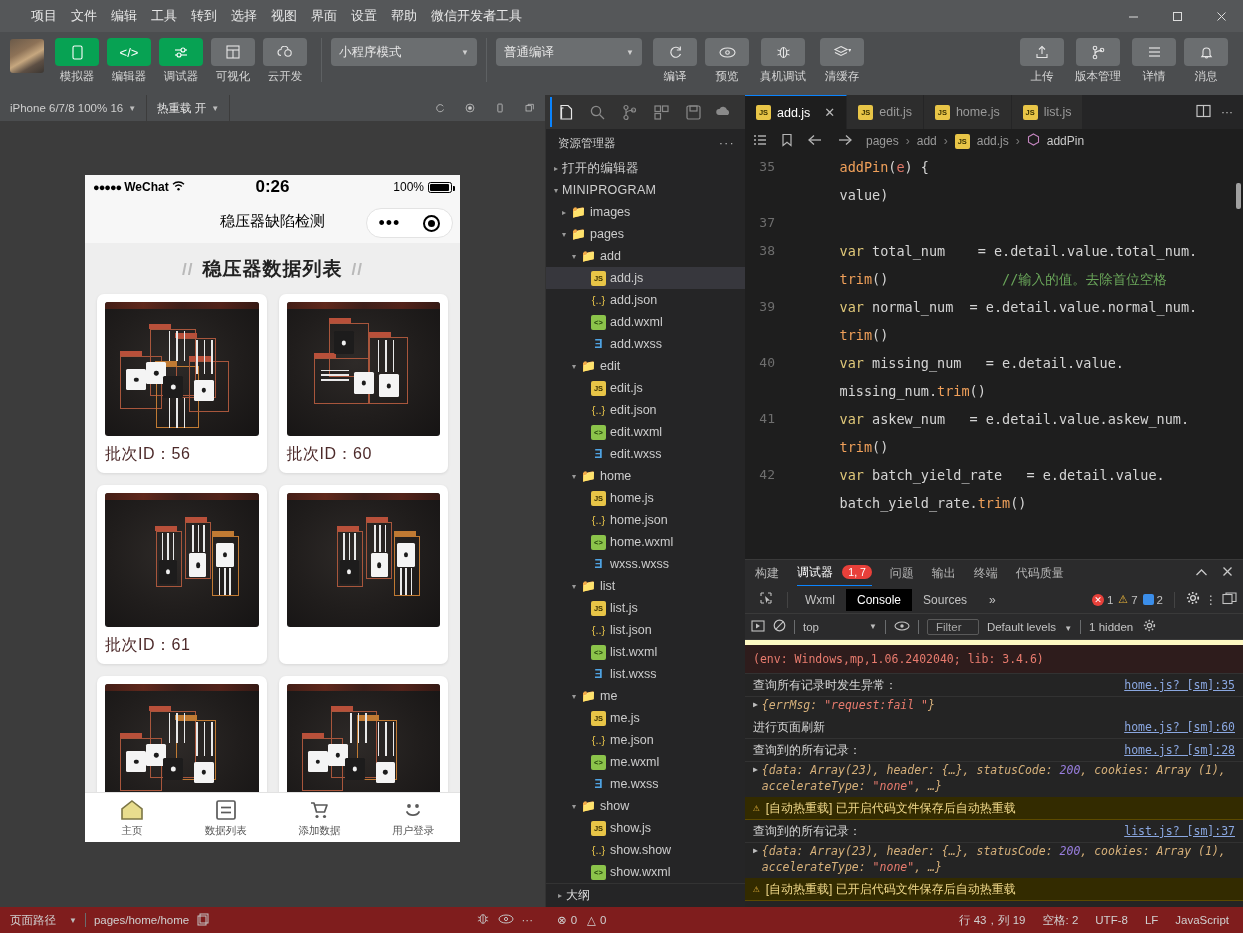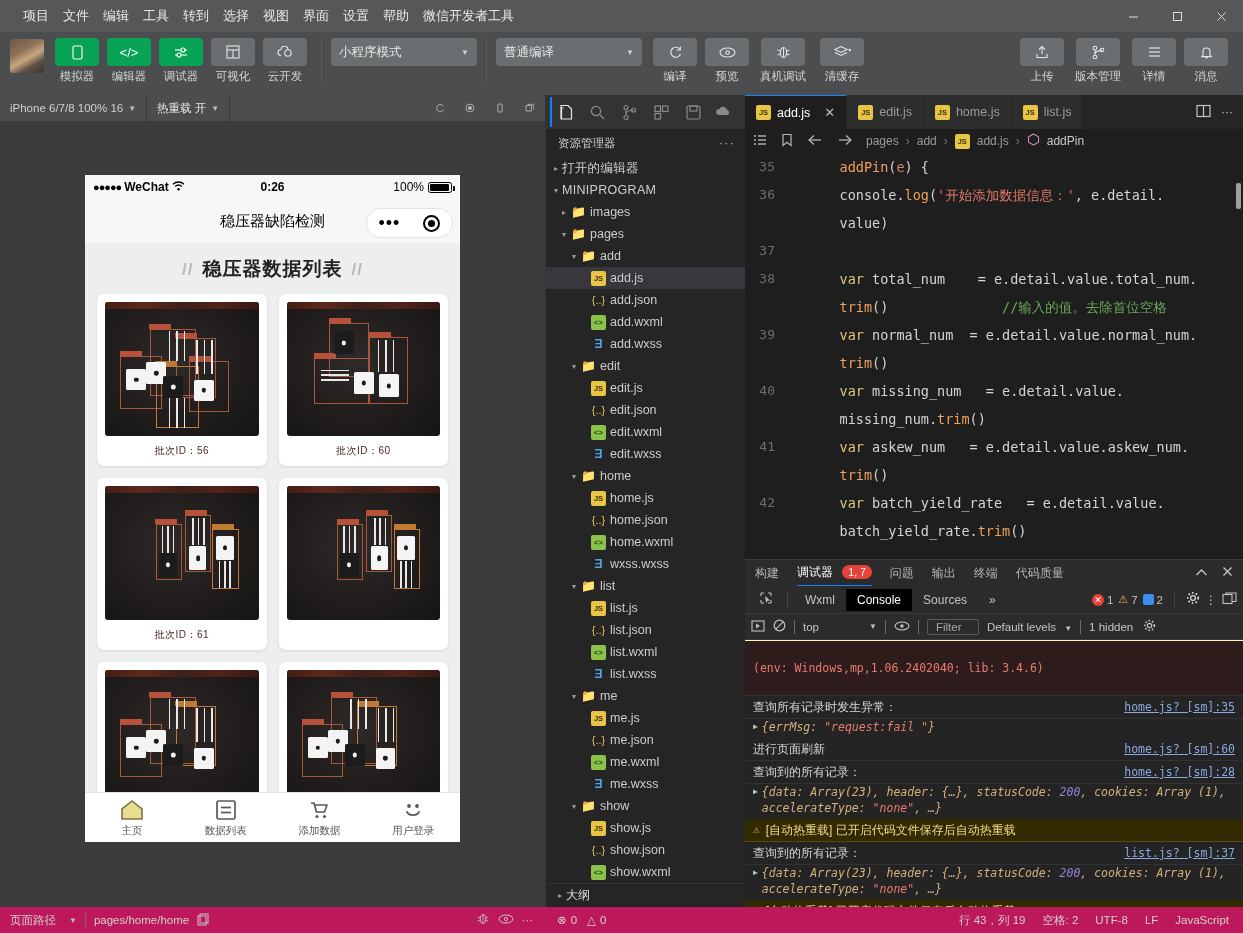--- a/index.html
+++ b/index.html
@@ -6,21 +6,21 @@
   html,body { width:1243px; height:933px; overflow:hidden; }
   body {
     font-family: "Liberation Sans", "DejaVu Sans", sans-serif;
     background:#3c3c3c; color:#ccc; font-size:12px;
     -webkit-font-smoothing:antialiased;
   }
   .app { width:1243px; height:933px; display:flex; flex-direction:column; position:relative; }
 
   
   .titlebar { height:32px; background:#555759; display:flex; align-items:center; flex:0 0 32px; }
-  .menu { display:flex; align-items:center; padding-left:16px; }
+  .menu { display:flex; align-items:center; padding-left:24px; }
   .menu-item { padding:4px 7px; color:#e8e8e8; font-size:13px; white-space:nowrap; cursor:default; }
   .title-text { margin-left:18px; color:#b9b9b9; font-size:12.5px; white-space:nowrap;}
   .title-text .dim { color:#9a9a9a; }
   .win-ctrl { margin-left:auto; display:flex; height:32px; }
   .win-btn { width:44px; height:32px; display:flex; align-items:center; justify-content:center; color:#ddd; }
 
   
   .toolbar { height:63px; background:#4b4d4f; display:flex; align-items:flex-start; padding:6px 10px 0 10px; flex:0 0 63px; position:relative;}
   .avatar { width:34px; height:34px; border-radius:3px; margin:1px 8px 0 0; overflow:hidden;
             background:linear-gradient(150deg,#6b5a49 0%,#8d7257 35%,#c6a77f 55%,#5d4f44 75%,#3b3632 100%); }
@@ -47,42 +47,42 @@
   .sim-bar .spacer { flex:1; }
   .sim-bar .ico { width:30px; justify-content:center; border-right:none; color:#c7c7c7;}
   .caret-sm { font-size:8px; margin-left:5px; color:#bdbdbd;}
   .sim-stage { flex:1; position:relative; }
   .phone { position:absolute; left:85px; top:54px; width:375px; height:667px; background:#fff; overflow:hidden;
            display:flex; flex-direction:column; }
   .ph-status { height:24px; background:#f7f7f7; display:flex; align-items:center; padding:0 8px; color:#000;
                font-size:12px; font-family:"Liberation Sans",sans-serif;}
   .ph-status .carrier { display:flex; align-items:center; gap:3px; font-weight:600;}
   .dots { letter-spacing:-1px; font-size:11px;}
-  .ph-status .time { position:absolute; left:0; right:0; text-align:center; font-weight:600; font-size:12px;}
+  .ph-status .time { position:absolute; left:0; right:0; text-align:center; font-weight:600; font-size:17px;}
   .ph-status .right { margin-left:auto; display:flex; align-items:center; gap:4px; z-index:2;}
   .battery { width:24px; height:11px; border:1.3px solid #000; border-radius:2.5px; position:relative; }
   .battery::after{content:"";position:absolute;right:-3.5px;top:3px;width:2px;height:5px;background:#000;border-radius:0 1px 1px 0;}
   .battery i { position:absolute; left:1px; top:1px; bottom:1px; width:19px; background:#000; border-radius:1px; display:block;}
   .ph-nav { height:44px; background:#f7f7f7; display:flex; align-items:center; justify-content:center; position:relative; color:#000;
             font-size:15px; }
   .capsule { position:absolute; right:7px; top:9px; width:87px; height:30px; border:1px solid #e3e3e3; border-radius:15px;
              background:#fff; display:flex; align-items:center; justify-content:space-around; }
   .capsule .more { font-size:18px; letter-spacing:1px; line-height:0; color:#000;}
   .capsule .tgt { width:17px; height:17px; border:2.2px solid #000; border-radius:50%; display:flex; align-items:center; justify-content:center;}
   .capsule .tgt i { width:7px; height:7px; background:#000; border-radius:50%; display:block;}
   .ph-body { flex:1; background:#eeeeee; overflow:hidden; position:relative; }
   .list-title { text-align:center; padding:13px 0 12px; font-size:19px; font-weight:bold; color:#222; letter-spacing:1px;}
   .list-title .slash { color:#b9b9b9; font-weight:bold; margin:0 9px; font-size:17px;}
   .cards { display:grid; grid-template-columns:1fr 1fr; gap:12px; padding:0 12px; }
   .card { background:#fff; border-radius:7px; padding:8px 8px 6px; box-shadow:0 1px 3px rgba(0,0,0,.10); }
   .card-img { width:100%; height:134px; border-radius:3px; position:relative; overflow:hidden;
               background:radial-gradient(ellipse at 45% 45%, #2e2a28 0%, #201d1c 55%, #161414 100%); }
   .card-img .tagline { position:absolute; top:0; left:0; right:0; height:7px;
               background:linear-gradient(90deg,#4a1f16,#6b2a1c,#43201a,#5c241a,#3a1a14); opacity:.85;}
-  .card-label { text-align:center; font-size:10px; color:#4d2a2a; padding:8px 0 2px; letter-spacing:.5px;}
+  .card-label { font-size:16px; color:#4d2a2a; padding:8px 0 2px; letter-spacing:.5px;}
   .bbox { position:absolute; border:1.2px solid #a8563c; }
   .bbox::before { content:""; position:absolute; left:-1.2px; top:-6px; height:5px; width:22px; background:#b8503a; }
   .bboxo { position:absolute; border:1.2px solid #c07a33; }
   .bboxo::before { content:""; position:absolute; left:-1.2px; top:-6px; height:5px; width:22px; background:#c07a33; }
   .chip { position:absolute; background:#f4f4f4; border-radius:1.5px; }
   .chip i { position:absolute; left:50%; top:50%; width:22%; height:22%; transform:translate(-50%,-50%);
             background:#1b1b1b; border-radius:50%; }
   .chip.dark { background:#1d1c1c; }
   .legs { position:absolute; }
   .legs span { position:absolute; width:1.6px; background:#e9e9e9; top:0; bottom:0;}
@@ -152,32 +152,32 @@
   .dev-tabs .sep { width:1px; height:16px; background:#444; margin:0 6px;}
   .dev-tabs .cnt { margin-left:auto; display:flex; align-items:center; gap:5px;}
   .pill { display:inline-flex; align-items:center; gap:3px; font-size:11.5px;}
   .err-dot { width:12px;height:12px;border-radius:50%;background:#e8403a;color:#fff;font-size:9px;display:flex;align-items:center;justify-content:center;}
   .warn-tri { color:#e8b339; font-size:11px;}
   .info-sq { width:11px;height:11px;background:#3b8eea;border-radius:2px;}
   .filterbar { height:26px; background:#2b2b2c; display:flex; align-items:center; gap:8px; padding:0 6px; font-size:11.5px; color:#c3c3c3; border-bottom:1px solid #3a3a3a;}
   .filterbox { border:1px solid #5a5a5a; border-radius:2px; padding:1px 8px; color:#a7a7a7; min-width:52px;}
   .console { flex:1; overflow:hidden; background:#242424; font-family:"DejaVu Sans Mono","Liberation Mono",monospace; font-size:11.5px;}
   .crow { border-bottom:1px solid #323232; padding:3px 8px; display:flex; color:#d6d6d6; line-height:16px; position:relative;}
-  .crow.envline { background:#2e1c1c; border-top:1px solid #fef9c3; color:#e87b6e; padding:19px 8px;}
+  .crow.envline { background:#2e1c1c; border-top:5px solid #fef9c3; color:#e87b6e; padding:6px 8px;}
   .crow.warn { background:#332b00; border-bottom:1px solid #5c4a00; color:#f0d88a; }
   .crow .msg { flex:1; font-family:"Liberation Sans",sans-serif; font-size:12px; }
   .crow .msg.mono { font-family:"DejaVu Sans Mono",monospace; font-style:italic; font-size:11.5px; color:#d6b07a;}
   .src { color:#8aa7e0; text-decoration:underline; font-size:11.5px; white-space:nowrap; margin-left:10px;}
   .tri { color:#bdbdbd; font-size:8px; margin-right:4px;}
   .vnum { color:#9a7fe0; }
   .vstr { color:#e87b6e; }
   .prompt { padding:4px 10px; color:#5b9bd5;}
 
   
-  .statusbar { height:26px; flex:0 0 26px; background:#be185d; display:flex; align-items:center; font-size:11.5px; color:#d0d0d0;}
+  .statusbar { height:26px; flex:0 0 26px; background:#7f1d1d; display:flex; align-items:center; font-size:11.5px; color:#d0d0d0;}
   .sb-left { display:flex; align-items:center; gap:8px; padding-left:10px; width:545px; flex:0 0 545px;}
   .sb-mid { width:200px; flex:0 0 200px; display:flex; align-items:center; gap:10px; padding-left:12px;}
   .sb-right { flex:1; display:flex; align-items:center; justify-content:flex-end; gap:17px; padding-right:14px;}
   .sb-left .grow { flex:1; }
   .sb-ico { color:#c6c6c6; }
   .vsep { width:1px; height:14px; background:#6a6c6e; }
 </style>
 </head>
 <body>
 
@@ -979,21 +979,21 @@
               <span class="ficon fi-js">JS</span>
             </span>
             <span class="nm">show.js</span>
           </div>
           <div class="trow">
             <span style="width:32px;flex:0 0 32px"></span>
             <span class="arrow"></span>
             <span class="fico">
               <span class="fi-json">{..}</span>
             </span>
-            <span class="nm">show.json</span>
+            <span class="nm">show.show</span>
           </div>
           <div class="trow">
             <span style="width:32px;flex:0 0 32px"></span>
             <span class="arrow"></span>
             <span class="fico">
               <span class="ficon fi-wxml">&lt;&gt;</span>
             </span>
             <span class="nm">show.wxml</span>
           </div>
         </div>
@@ -1081,24 +1081,20 @@
         <span style="color:#c9c9c9">addPin</span>
       </div>
 
       <div class="code" id="code">
         <div class="scroll-v"></div>
       <div class="cline">
             <span class="lno">35</span>
             <span class="ctext"><span class="pl">    </span><span class="fn">addPin</span><span class="pl">(</span><span class="str">e</span><span class="pl">) {</span></span>
           </div>
           <div class="cline">
-            <span class="lno">36</span>
-            <span class="ctext"><span class="pl">    console.</span><span class="fn">log</span><span class="pl">(</span><span class="str">'开始添加数据信息：'</span><span class="pl">, e.detail.</span></span>
-          </div>
-          <div class="cline">
             <span class="lno"></span>
             <span class="ctext"><span class="pl">    value)</span></span>
           </div>
           <div class="cline">
             <span class="lno">37</span>
             <span class="ctext"><span class="pl"></span></span>
           </div>
           <div class="cline">
             <span class="lno">38</span>
             <span class="ctext"><span class="pl">    </span><span class="kw">var</span><span class="pl"> total_num    = e.detail.value.total_num.</span></span>

